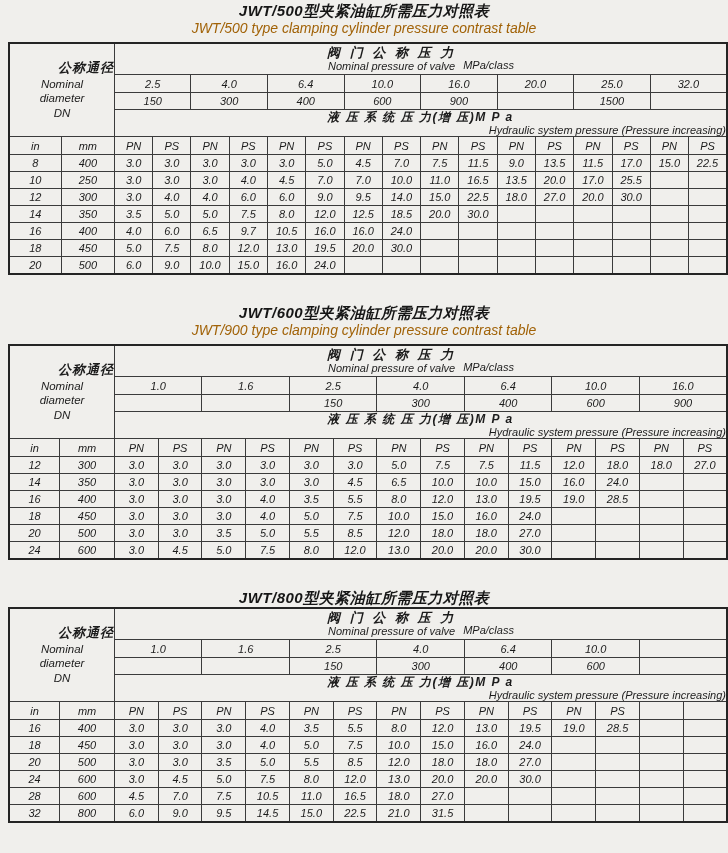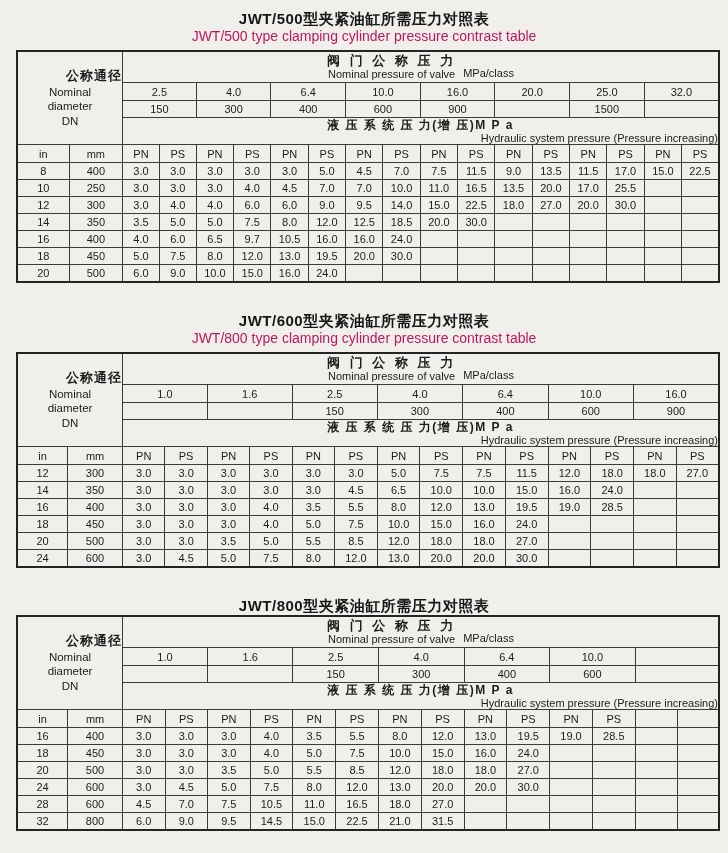--- a/index.html
+++ b/index.html
@@ -4,28 +4,28 @@
 <style>
   html,body { margin:0; padding:0; }
   body {
     width:728px; height:853px;
     background:#f0efec;
     font-family:"Liberation Sans","DejaVu Sans",sans-serif;
     color:#1c1c1c;
     padding-top:2px;
     box-sizing:border-box;
   }
-  .sec { margin:8px; }
+  .sec { margin:0;font-style:italic; }
   .sec + .sec { margin-top:29px; }
   .title-zh {
     text-align:center; font-weight:bold; font-size:15px; line-height:18px;
     color:#161616; letter-spacing:0.5px;
   }
   .title-en {
-    text-align:center; font-size:14px; line-height:17px; color:#be185d;
+    text-align:center; font-size:14px; line-height:17px; color:#a16207;
     margin-bottom:5px;
   }
   table.ptable {
     border-collapse:collapse; table-layout:fixed;
     margin-left:8px;
     border:2px solid #242424;
     background:transparent;
   }
   table.ptable td {
     border:1px solid #3b3b3b;
@@ -280,21 +280,21 @@
             <td></td>
             <td></td>
             <td></td>
             <td></td>
           </tr>
         </tbody>
       </table>
     </section>
     <section class="sec">
       <div class="title-zh">JWT/600型夹紧油缸所需压力对照表</div>
-      <div class="title-en">JWT/800 type clamping cylinder pressure contrast table</div>
+      <div class="title-en">JWT/900 type clamping cylinder pressure contrast table</div>
       <table class="ptable">
         <colgroup>
           <col style="width:47px">
           <col style="width:51px">
           <col style="width:43.785714285714285px">
           <col style="width:43.785714285714285px">
           <col style="width:43.785714285714285px">
           <col style="width:43.785714285714285px">
           <col style="width:43.785714285714285px">
           <col style="width:43.785714285714285px">

